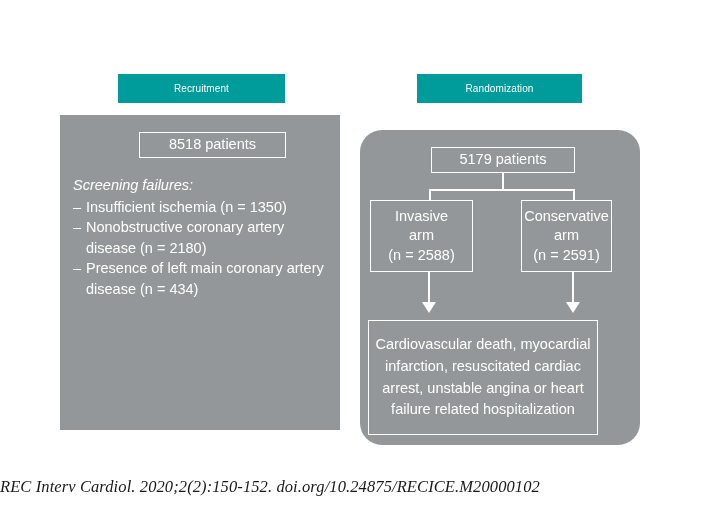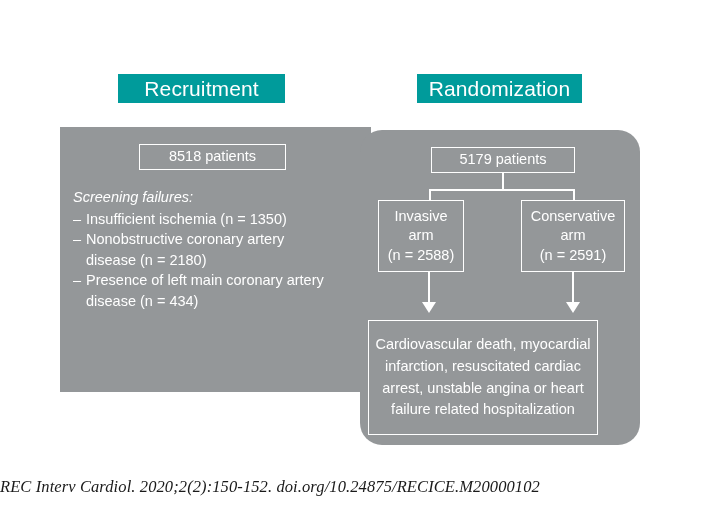--- a/index.html
+++ b/index.html
@@ -20,43 +20,43 @@
     left: 0; top: 0;
     width: 720px;
     height: 519px;
   }
 
   
   .header-bar {
     position: absolute;
     background: #009b9b;
     color: #ffffff;
-    font-size: 21px;
+    font-size: 10px;
     display: flex;
     align-items: center;
     justify-content: center;
     letter-spacing: 0.1px;
   }
   #header-recruitment {
     left: 118px; top: 74px;
     width: 167px; height: 29px;
   }
   #header-randomization {
     left: 417px; top: 74px;
     width: 165px; height: 29px;
   }
 
   
   .panel {
     position: absolute;
     background: #949799;
   }
   #panel-recruitment {
-    left: 60px; top: 127px;
-    width: 280px; height: 265px; padding-left: 31px;
+    left: 60px; top: 115px;
+    width: 280px; height: 315px;
   }
   #panel-randomization {
     left: 360px; top: 130px;
     width: 280px; height: 315px; border-radius: 22px;
   }
 
   
   .obox {
     position: absolute;
     border: 1.5px solid #ffffff;
@@ -72,26 +72,26 @@
 
   #box-recruit-total {
     left: 79px; top: 17px;
     width: 147px; height: 26px;
   }
   #box-random-total {
     left: 71px; top: 17px;
     width: 144px; height: 26px;
   }
   #box-invasive {
-    left: 18px; top: 70px;
-    width: 86px; height: 72px;
+    left: 10px; top: 70px;
+    width: 103px; height: 72px;
   }
   #box-conservative {
     left: 161px; top: 70px;
-    width: 104px; height: 72px;
+    width: 91px; height: 72px;
   }
   #box-outcomes {
     left: 8px; top: 190px;
     width: 230px; height: 115px;
     line-height: 1.5;
   }
 
   
   #screening-block {
     position: absolute;

